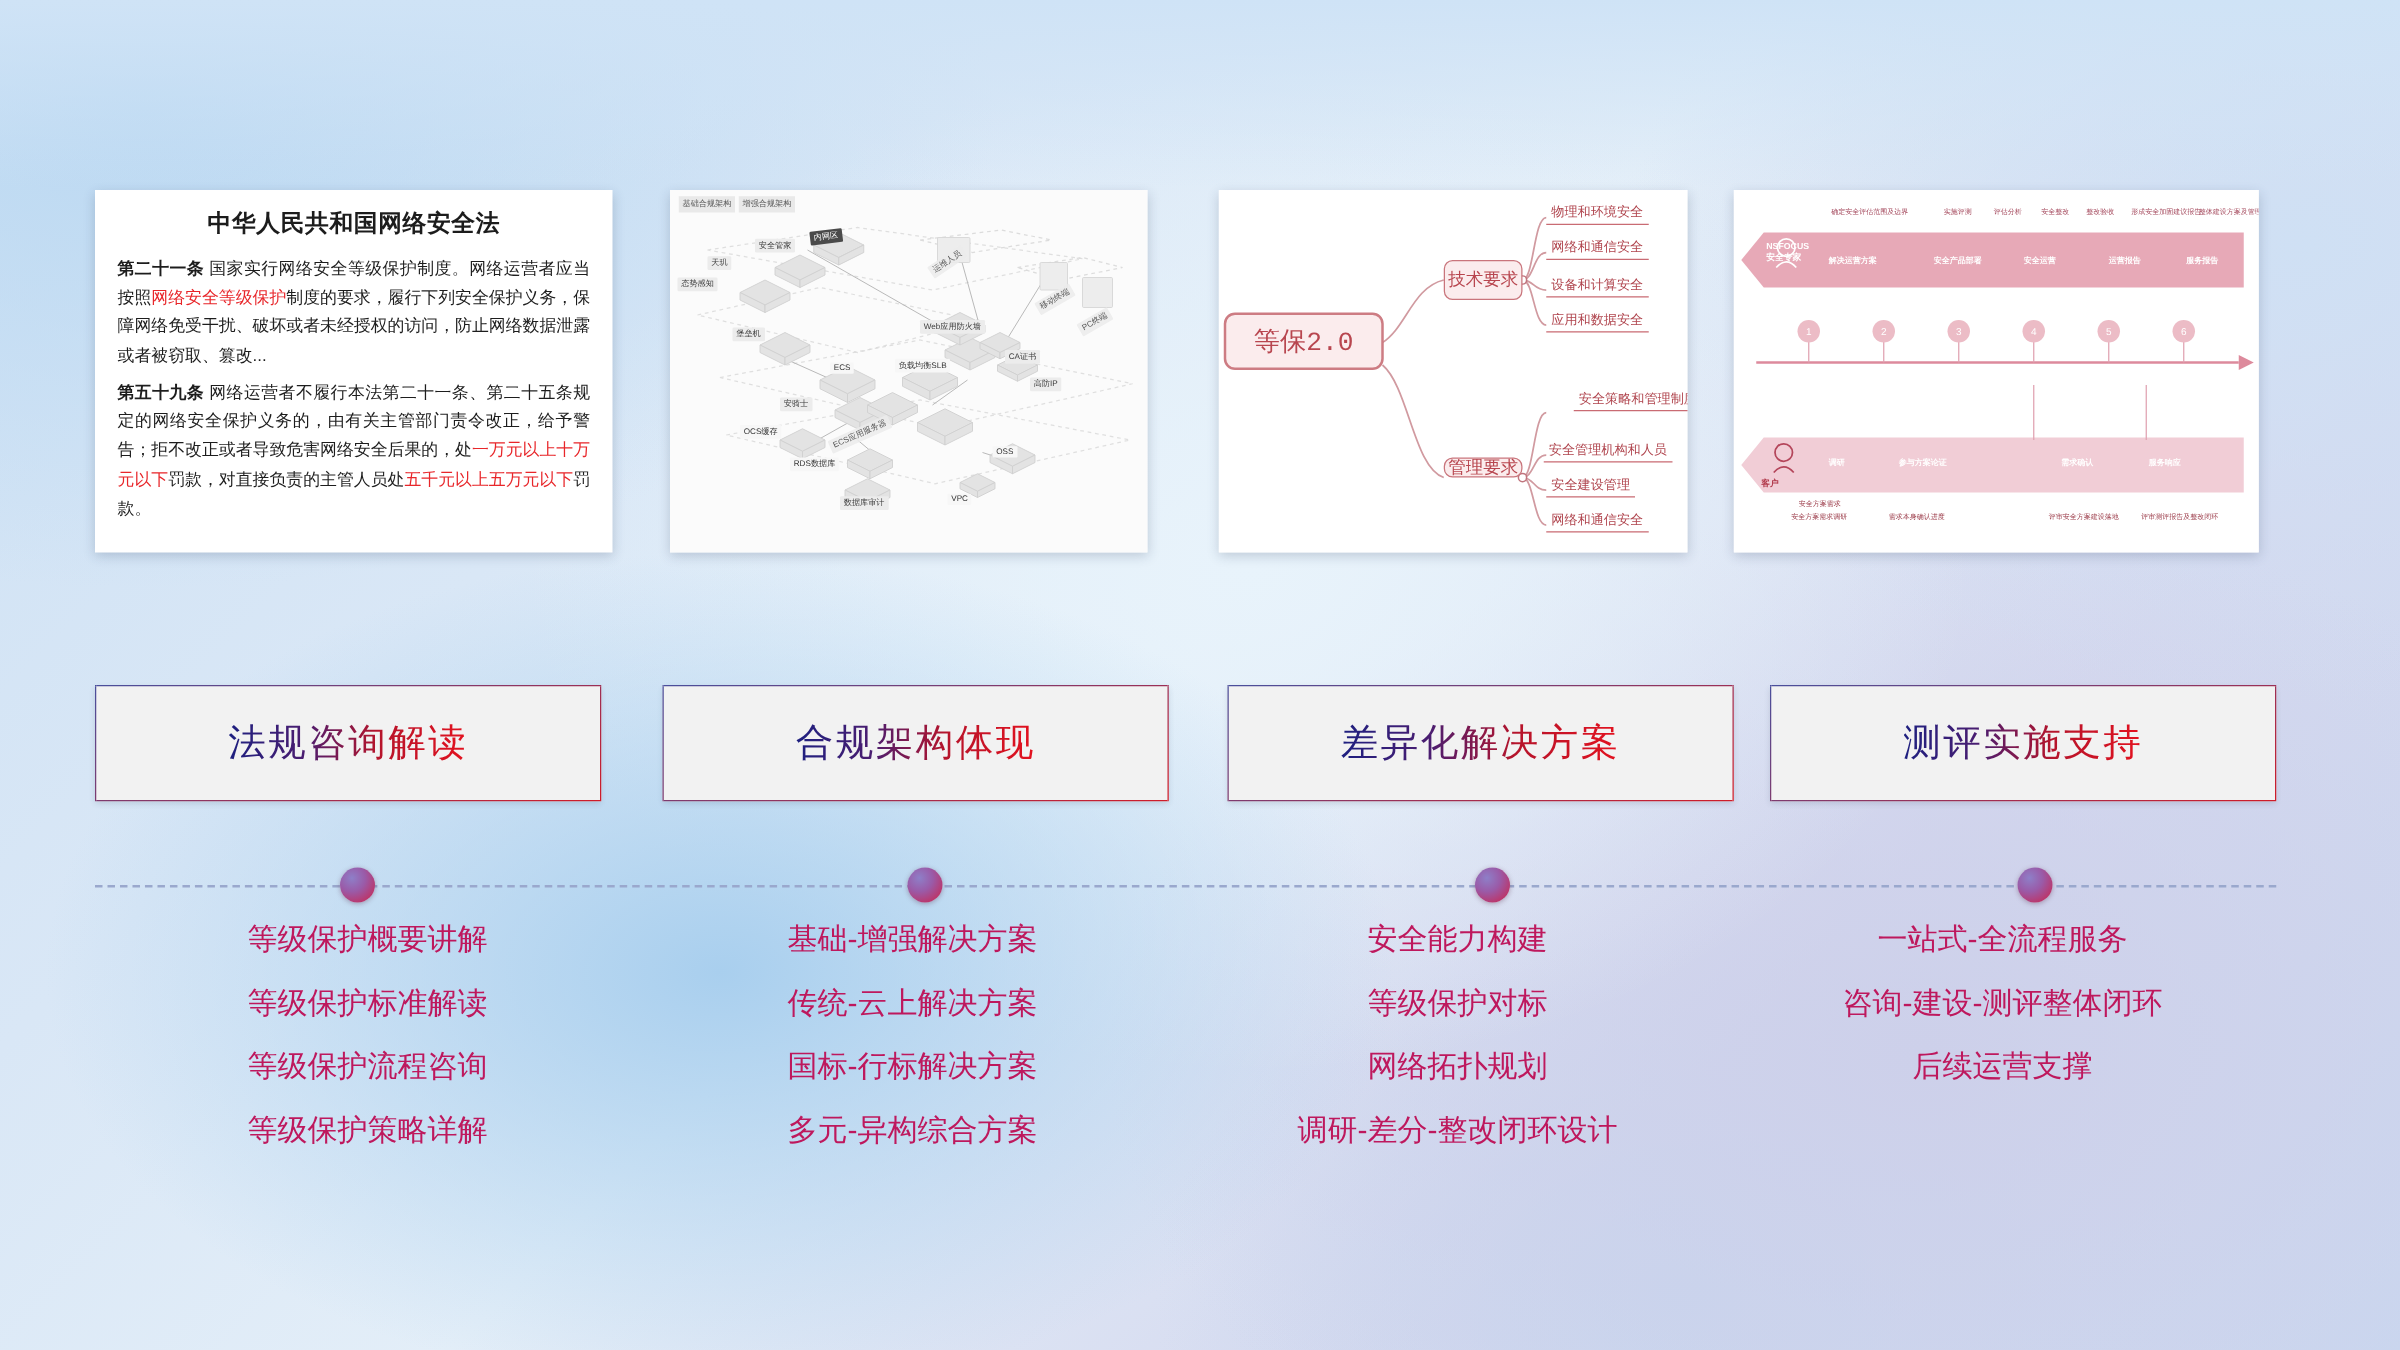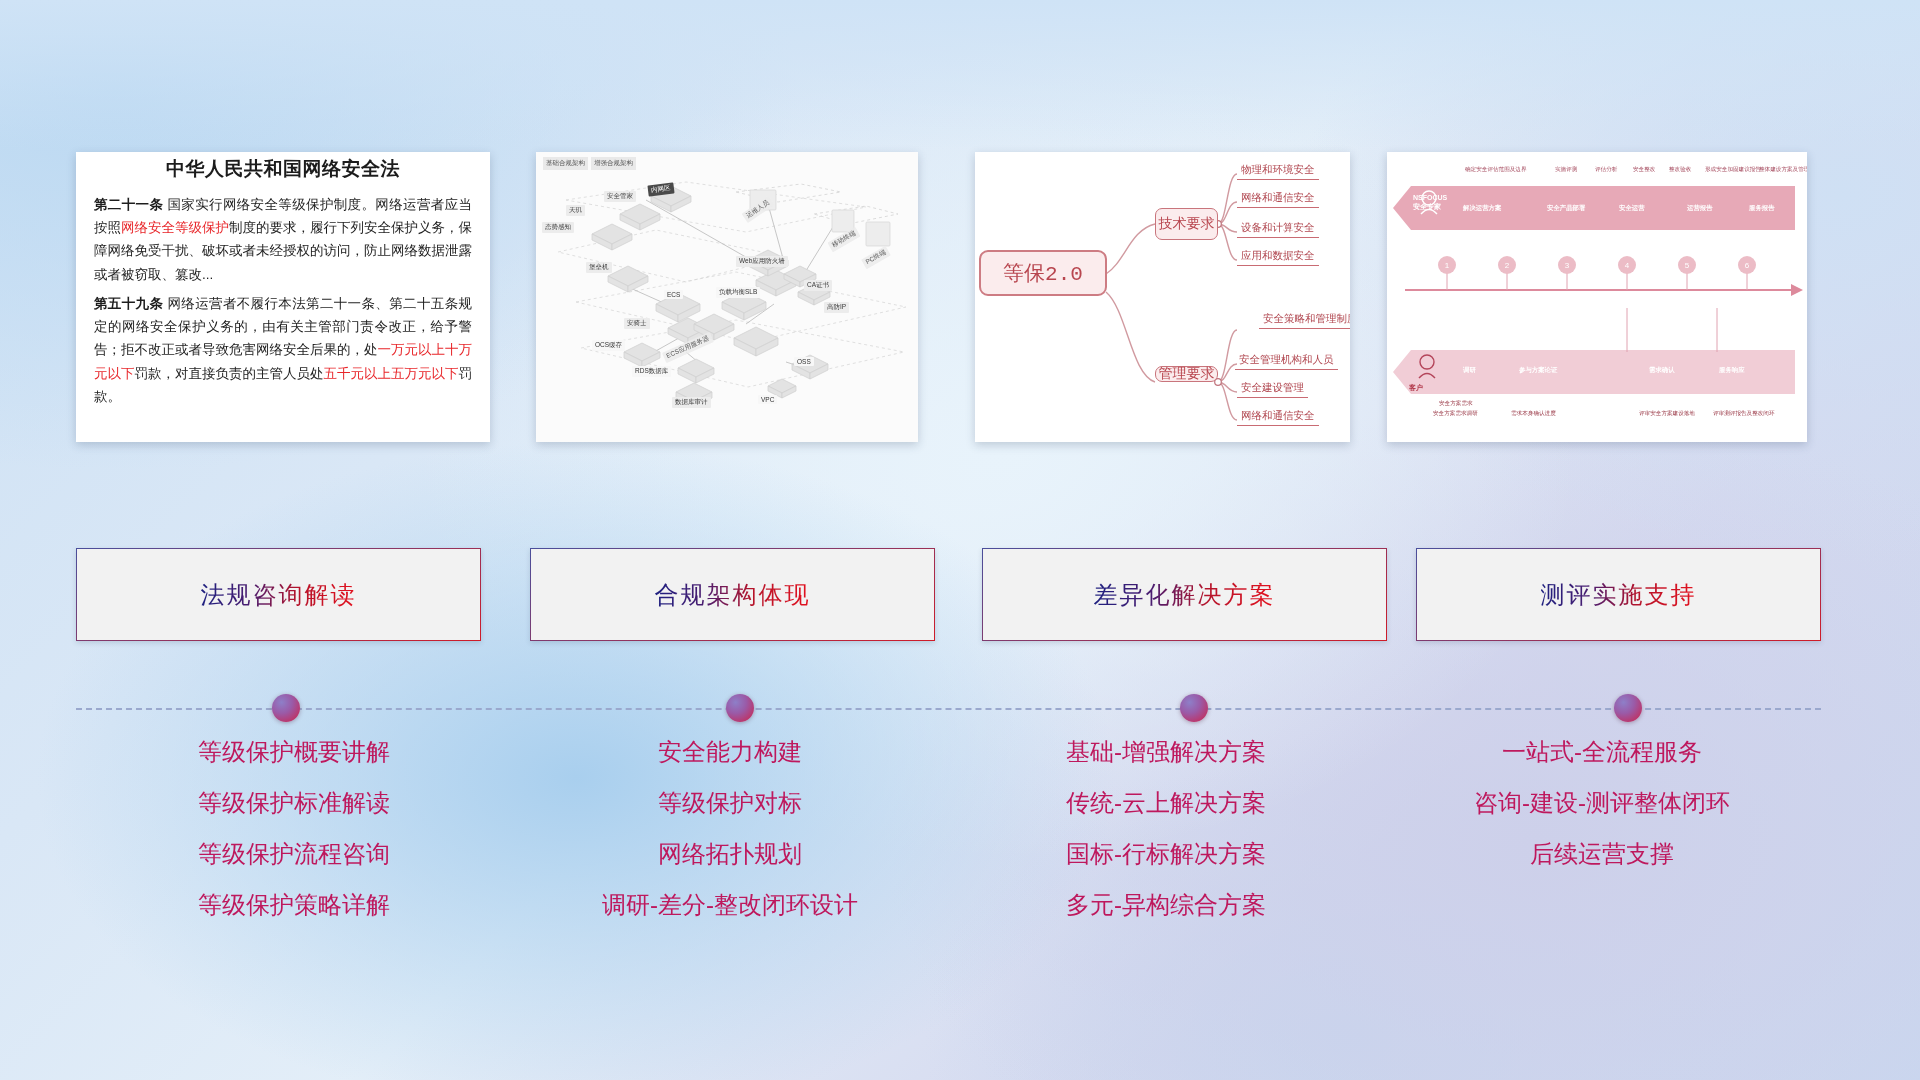--- a/index.html
+++ b/index.html
@@ -30,21 +30,21 @@
     background:#fff;
     box-shadow:0 3px 9px rgba(40,60,90,.22);
     overflow:hidden;
   }
   .card.c1 { left:76px;   width:414px; }
   .card.c2 { left:536px;  width:382px; }
   .card.c3 { left:975px;  width:375px; }
   .card.c4 { left:1387px; width:420px; }
 
   
-  .law { padding:4px 18px 8px 18px; }
+  .law { padding:14px 18px 8px 18px; }
   .law h1 { font-size:19px; font-weight:bold; color:#1c1c1c; text-align:center;
             letter-spacing:.5px; margin-bottom:11px; }
   .law p { font-size:13.5px; line-height:1.72; color:#1d1d1d; text-align:justify; }
   .law p + p { margin-top:6px; }
   .law b { font-weight:bold; }
   .law .red { color:#e8262a; }
 
   
   .arch { position:relative; width:100%; height:100%; background:#fbfbfb; }
   .arch .tabs { position:absolute; left:7px; top:5px; display:flex; gap:3px; }
@@ -79,21 +79,21 @@
                align-items:center; justify-content:center; }
   .flow .brand { position:absolute; color:#b23a4c; font-size:7px; font-weight:bold;
                  line-height:1.25; white-space:nowrap; }
 
   
   .pills { position:absolute; left:0; top:0; width:1920px; z-index:3; }
   .pill { position:absolute; top:548px; height:93px; background:#f2f2f2;
           border:1.6px solid; border-image:linear-gradient(160deg,#4a4f9c,#d01b28) 1;
           display:flex; align-items:center; justify-content:center;
           box-shadow:0 2px 5px rgba(40,60,90,.16); }
-  .pill span { font-size:24px; letter-spacing:2px;
+  .pill span { font-size:30px; letter-spacing:2px;
                background:linear-gradient(90deg,#1e2080 0%,#4b1d70 32%,#b5142b 62%,#e4121f 100%);
                -webkit-background-clip:text; background-clip:text; color:transparent; }
   .pill.p1 { left:76px;   width:405px; }
   .pill.p2 { left:530px;  width:405px; }
   .pill.p3 { left:982px;  width:405px; }
   .pill.p4 { left:1416px; width:405px; }
 
   
   .tl { position:absolute; left:76px; top:694px; width:1745px; height:30px; z-index:3; }
   .tl .line { position:absolute; left:0; top:14px; width:100%; height:0;
@@ -351,29 +351,29 @@
 </div>
 
 <div class="cols">
   <div class="col">
     <div>等级保护概要讲解</div>
     <div>等级保护标准解读</div>
     <div>等级保护流程咨询</div>
     <div>等级保护策略详解</div>
   </div>
   <div class="col">
+    <div>基础-增强解决方案</div>
+    <div>传统-云上解决方案</div>
+    <div>国标-行标解决方案</div>
+    <div>多元-异构综合方案</div>
+  </div>
+  <div class="col">
     <div>安全能力构建</div>
     <div>等级保护对标</div>
     <div>网络拓扑规划</div>
     <div>调研-差分-整改闭环设计</div>
   </div>
   <div class="col">
-    <div>基础-增强解决方案</div>
-    <div>传统-云上解决方案</div>
-    <div>国标-行标解决方案</div>
-    <div>多元-异构综合方案</div>
-  </div>
-  <div class="col">
     <div>一站式-全流程服务</div>
     <div>咨询-建设-测评整体闭环</div>
     <div>后续运营支撑</div>
   </div>
 </div>
 
 </body></html>

